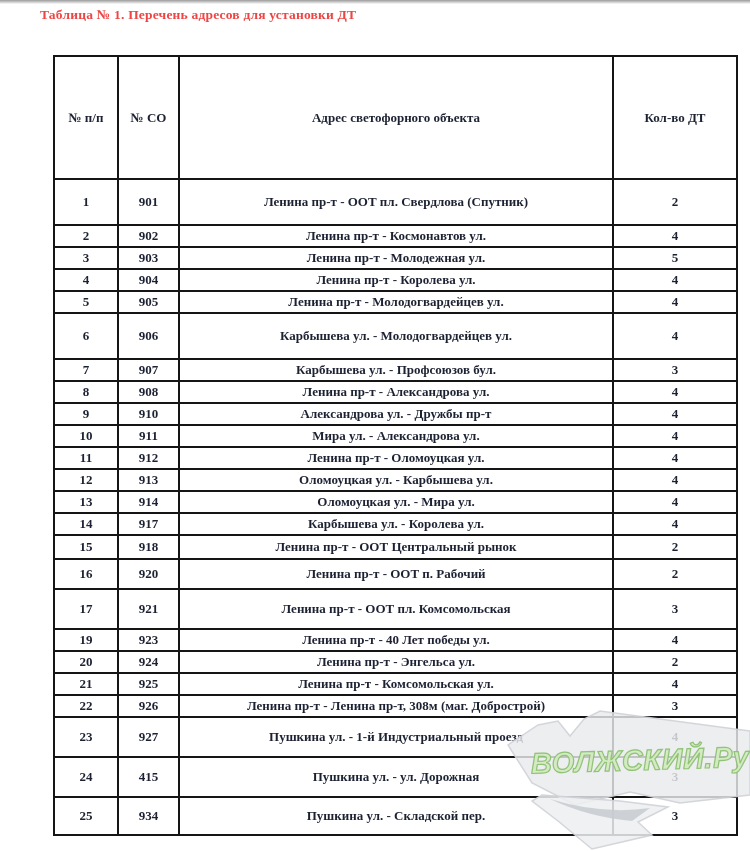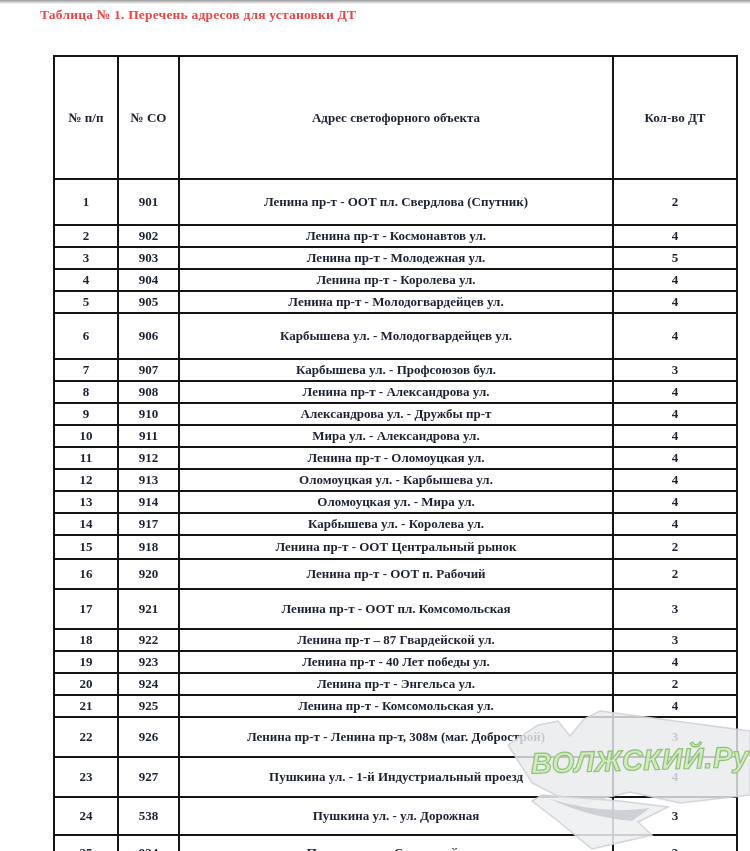--- a/index.html
+++ b/index.html
@@ -191,26 +191,20 @@
     <td class="c-qty">2</td>
   </tr>
 
   <tr>
     <td class="c-num">17</td>
     <td class="c-so">921</td>
     <td class="c-addr">Ленина пр-т - ООТ пл. Комсомольская</td>
     <td class="c-qty">3</td>
   </tr>
 
-  <tr>
-    <td class="c-num">18</td>
-    <td class="c-so">922</td>
-    <td class="c-addr">Ленина пр-т – 87 Гвардейской ул.</td>
-    <td class="c-qty">3</td>
-  </tr>
 
   <tr>
     <td class="c-num">19</td>
     <td class="c-so">923</td>
     <td class="c-addr">Ленина пр-т - 40 Лет победы ул.</td>
     <td class="c-qty">4</td>
   </tr>
 
   <tr>
     <td class="c-num">20</td>
@@ -235,21 +229,21 @@
 
   <tr>
     <td class="c-num">23</td>
     <td class="c-so">927</td>
     <td class="c-addr">Пушкина ул. - 1-й Индустриальный проезд</td>
     <td class="c-qty">4</td>
   </tr>
 
   <tr>
     <td class="c-num">24</td>
-    <td class="c-so">538</td>
+    <td class="c-so">415</td>
     <td class="c-addr">Пушкина ул. - ул. Дорожная</td>
     <td class="c-qty">3</td>
   </tr>
 
   <tr>
     <td class="c-num">25</td>
     <td class="c-so">934</td>
     <td class="c-addr">Пушкина ул. - Складской пер.</td>
     <td class="c-qty">3</td>
   </tr>

